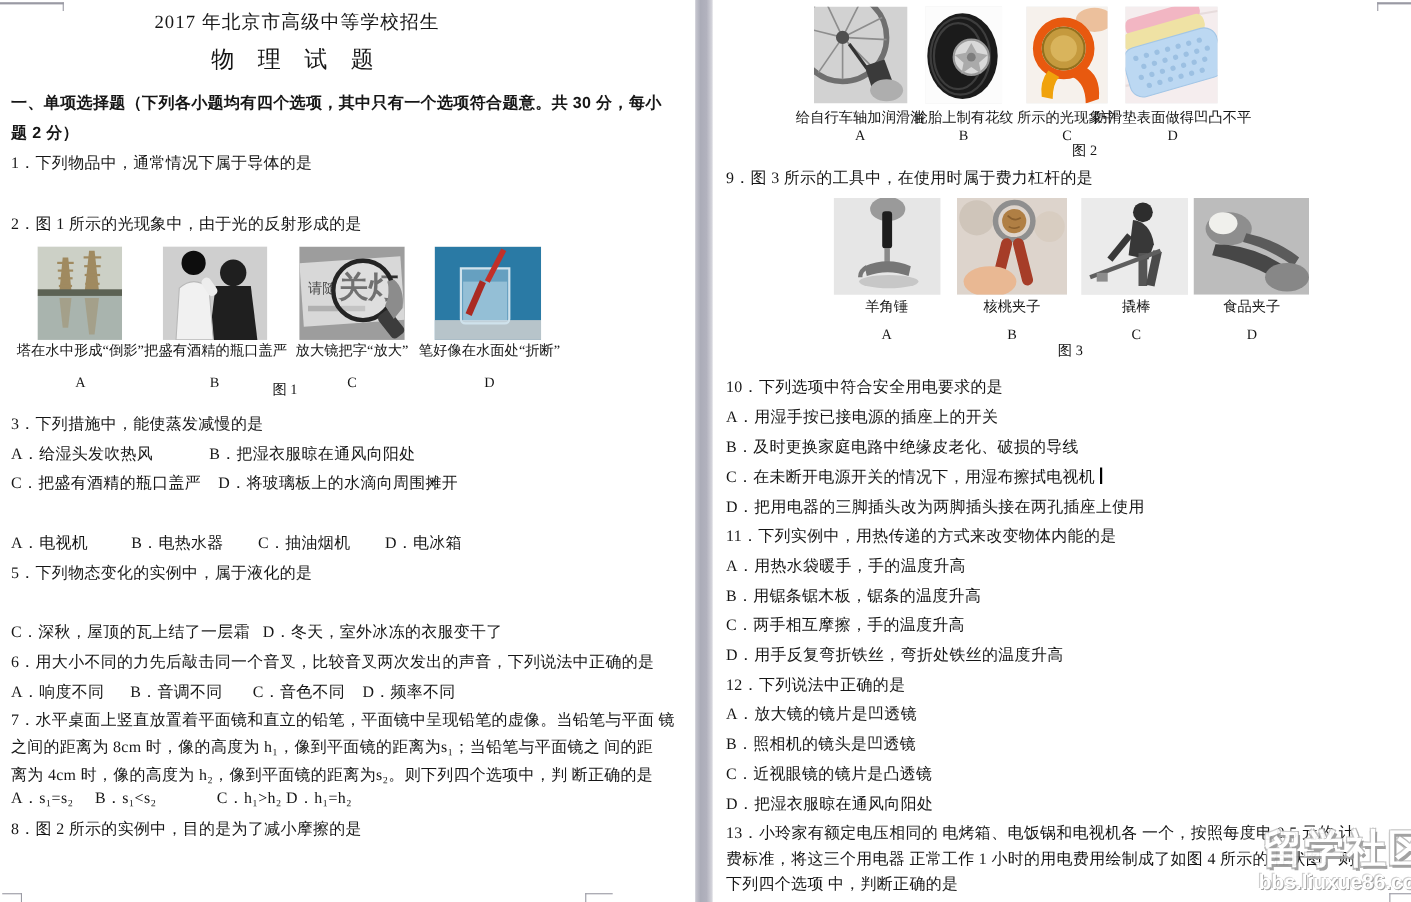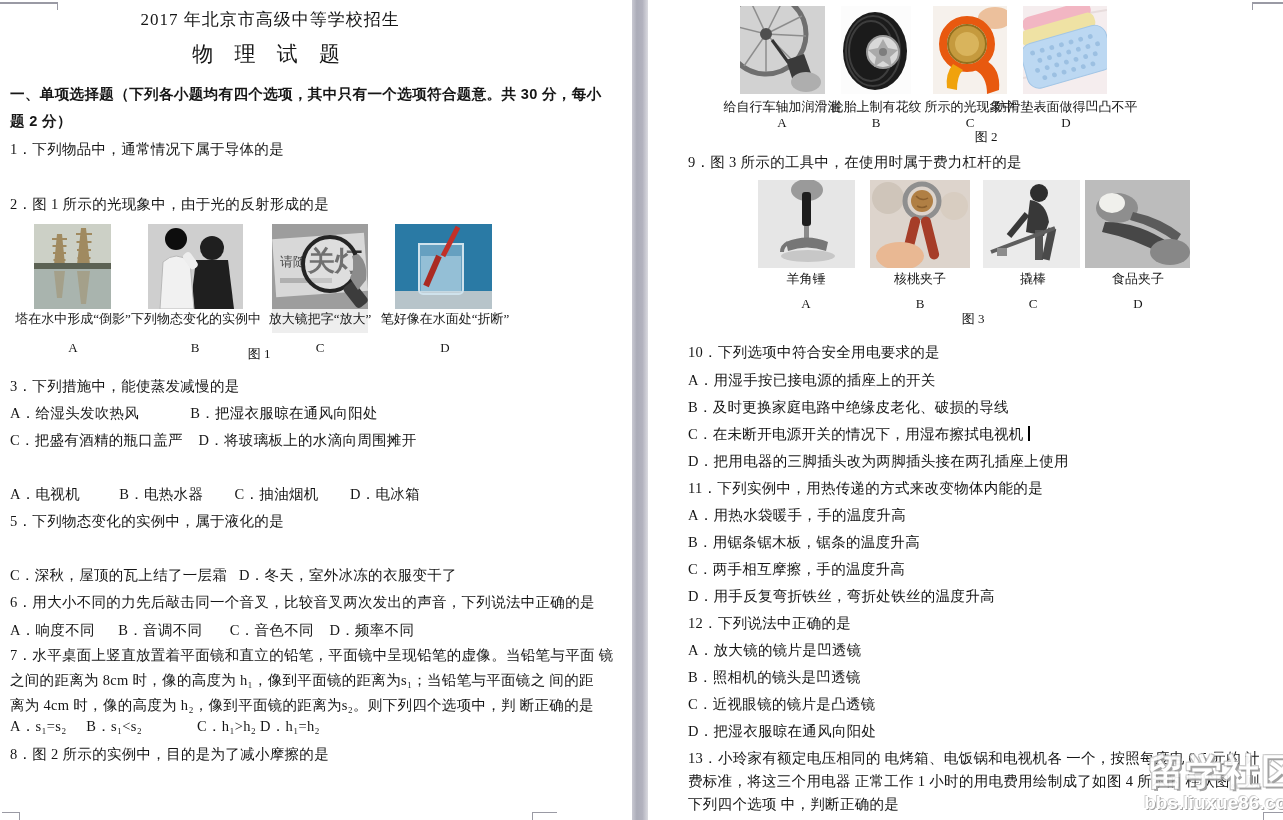--- a/index.html
+++ b/index.html
@@ -4,21 +4,21 @@
 <style>
   html,body{margin:0;padding:0;background:#ffffff;}
   #screen{position:relative;width:1283px;height:820px;background:#ffffff;overflow:hidden;
           font-family:"Liberation Serif","DejaVu Serif",serif;color:#161616;}
   .page{position:absolute;top:0;height:820px;background:#ffffff;}
   #page-left{left:0;width:632px;}
   #page-right{left:648px;width:635px;}
   #divider{position:absolute;left:632px;top:0;width:16px;height:820px;
            background:linear-gradient(90deg,#c9c9d2 0%,#abacb8 30%,#b2b2be 65%,#dadae0 100%);}
   .ln{position:absolute;left:10px;white-space:pre;font-size:14.5px;line-height:20px;letter-spacing:0.3px;}
-  #page-right .ln{left:12px;margin-left:28px;}
+  #page-right .ln{left:12px;}
   .bold-sans{font-family:"Liberation Sans","DejaVu Sans",sans-serif;font-weight:bold;font-size:14.6px;}
   .title1{left:0;width:540px;text-align:center;font-size:17px;letter-spacing:1px;}
   .title2{left:0;width:540px;text-align:center;font-size:21px;letter-spacing:8px;}
   .caption{position:absolute;font-size:13px;text-align:center;white-space:nowrap;line-height:16px;}
   .letter{position:absolute;font-size:13px;text-align:center;line-height:15px;}
   .figlabel{position:absolute;font-size:13px;text-align:center;line-height:15px;}
   .photo{position:absolute;overflow:hidden;background:#eee;}
   .photo svg{display:block;}
   .cursor{display:inline-block;width:2px;height:15px;background:#000;margin-left:4px;vertical-align:-2px;}
   .cropmark{position:absolute;}
@@ -74,21 +74,21 @@
     <div class="photo" style="left:148px;top:224px;width:95px;height:85px">
       <svg width="95" height="85" viewBox="0 0 95 85">
         <rect width="95" height="85" fill="#cfcfcf"></rect>
         <circle cx="64" cy="24" r="12" fill="#1f1f1f"></circle>
         <path d="M48 36 h32 l6 49 h-44 z" fill="#1f1f1f"></path>
         <circle cx="28" cy="15" r="11" fill="#0d0d0d"></circle>
         <path d="M12 85 L15 38 Q28 26 42 38 L46 85 z" fill="#f1f1f1" stroke="#b8b8b8"></path>
         <rect x="38" y="28" width="9" height="18" rx="4" transform="rotate(-35 42 37)" fill="#ededed"></rect>
       </svg>
     </div>
-    <div class="photo" style="left:272px;top:224px;width:96px;height:109px">
+    <div class="photo" style="left:272px;top:224px;width:96px;height:85px">
       <svg width="96" height="85" viewBox="0 0 96 85">
         <rect width="96" height="85" fill="#9d9d9d"></rect>
         <rect x="2" y="12" width="92" height="58" fill="#d8d8d8" transform="rotate(-4 48 40)"></rect>
         <text x="8" y="42" font-size="13" fill="#4a4a4a">请随</text>
         <text x="36" y="46" font-size="27" font-weight="bold" fill="#2e2e2e">关灯</text>
         <rect x="8" y="54" width="52" height="5" fill="#b0b0b0"></rect>
         <circle cx="58" cy="40" r="27" fill="rgba(235,235,235,0.35)" stroke="#242424" stroke-width="4"></circle>
         <rect x="76" y="58" width="14" height="26" rx="4" transform="rotate(-38 83 70)" fill="#3c3c3c"></rect>
         <path d="M86 30 q10 8 8 26 l-8 10 -8 -12 q6 -12 2 -22 z" fill="#8c8c8c"></path>
       </svg>
@@ -98,21 +98,21 @@
         <rect width="97" height="85" fill="#2a7aa5"></rect>
         <rect y="67" width="97" height="18" fill="#b7c4ca"></rect>
         <path d="M24 20 h44 v46 a4 4 0 0 1 -4 4 h-36 a4 4 0 0 1 -4 -4 z" fill="rgba(215,233,243,0.35)" stroke="#cfe2ec" stroke-width="2"></path>
         <rect x="26" y="32" width="40" height="36" fill="rgba(205,228,242,0.45)"></rect>
         <line x1="63" y1="3" x2="48" y2="32" stroke="#c23028" stroke-width="5"></line>
         <line x1="44" y1="32" x2="31" y2="62" stroke="#aa2a22" stroke-width="6"></line>
       </svg>
     </div>
 
     <div class="caption" style="left:8px;top:311px;width:130px">塔在水中形成“倒影”</div>
-    <div class="caption" style="left:131px;top:311px;width:128px">下列物态变化的实例中</div>
+    <div class="caption" style="left:131px;top:311px;width:128px">把盛有酒精的瓶口盖严</div>
     <div class="caption" style="left:256px;top:311px;width:128px">放大镜把字“放大”</div>
     <div class="caption" style="left:378px;top:311px;width:134px">笔好像在水面处“折断”</div>
 
     <div class="letter" style="left:8px;top:340px;width:130px">A</div>
     <div class="letter" style="left:131px;top:340px;width:128px">B</div>
     <div class="letter" style="left:256px;top:340px;width:128px">C</div>
     <div class="letter" style="left:378px;top:340px;width:134px">D</div>
     <div class="figlabel" style="left:236px;top:346px;width:46px">图 1</div>
 
     <div class="ln" style="top:376px">3．下列措施中，能使蒸发减慢的是</div>

